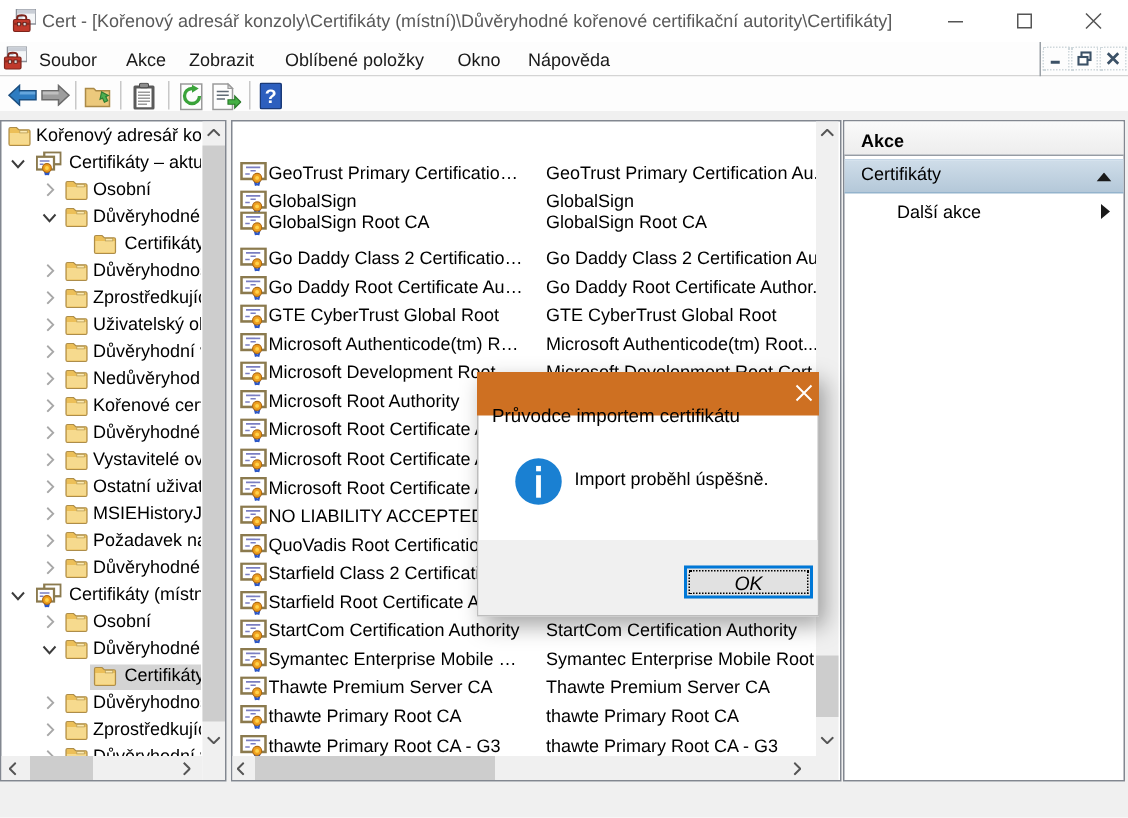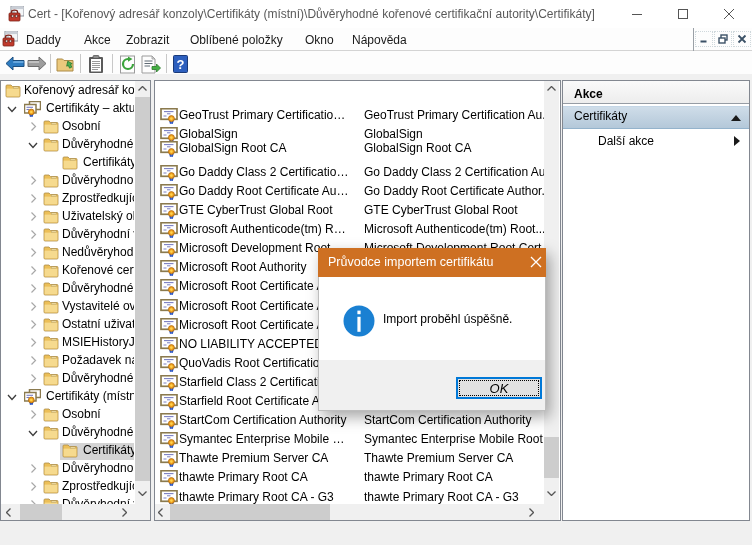--- a/index.html
+++ b/index.html
@@ -90,21 +90,21 @@
     <rect x="3" y="0" width="13" height="10" fill="#f4f6f8" stroke="#8a8f98" stroke-width="1"></rect>
     <rect x="3.5" y="0.5" width="12" height="2.6" fill="#c9ced6"></rect>
     <rect x="4" y="4.6" width="3" height="1" fill="#aab2bc"></rect>
       <rect x="4" y="6.4" width="3" height="1" fill="#aab2bc"></rect>
     <rect x="1" y="7" width="11" height="8" rx="1" fill="#c0392b" stroke="#7e241b" stroke-width="0.8"></rect>
     <path d="M3.5 7 L3.5 5.8 Q3.5 4.2 6.5 4.2 Q9.5 4.2 9.5 5.8 L9.5 7" fill="none" stroke="#7e241b" stroke-width="1.3"></path>
     <rect x="1" y="9.2" width="11" height="1.4" fill="#8f2c20"></rect>
     <rect x="3.6" y="9" width="2" height="2.2" fill="#d8d8d8" stroke="#5d1a13" stroke-width="0.5"></rect>
     <rect x="7.4" y="9" width="2" height="2.2" fill="#d8d8d8" stroke="#5d1a13" stroke-width="0.5"></rect>
   </svg>
-  <span class="menuitem" style="left:26px">Daddy</span>
+  <span class="menuitem" style="left:26px">Soubor</span>
   <span class="menuitem" style="left:84px">Akce</span>
   <span class="menuitem" style="left:126px">Zobrazit</span>
   <span class="menuitem" style="left:190px">Oblíbené položky</span>
   <span class="menuitem" style="left:305px">Okno</span>
   <span class="menuitem" style="left:352px">Nápověda</span>
   <div class="abs" style="left:693px;top:0;width:1px;height:23px;background:#9aa0a6"></div>
   <div class="mdibtn" style="left:695px">
       <svg width="9" height="9" viewBox="0 0 9 9">
         <rect x="1" y="6" width="6" height="2" fill="#3b5166"></rect>
       </svg>
@@ -769,21 +769,21 @@
       </svg>
   </div>
   <span style="position:absolute;left:35px;top:53px">Další akce</span>
   <svg style="position:absolute;right:9px;top:55px" width="6" height="10" viewBox="0 0 6 10">
       <path d="M0 0 L6 5 L0 10 Z" fill="#1a1a1a"></path>
     </svg>
 </div>
 
 <div id="dlg">
   <div id="dlgtitle">
-    <span style="position:absolute;left:10px;top:7px;color:#ffffff;font-size:12.5px">Průvodce importem certifikátu</span>
+    <span style="position:absolute;left:10px;top:22px;color:#000000;font-size:12.5px">Průvodce importem certifikátu</span>
     <svg style="position:absolute;right:4px;top:8px" width="12" height="12" viewBox="0 0 12 12">
         <path d="M1 1 L11 11 M11 1 L1 11" stroke="#fff" stroke-width="1.3"></path>
       </svg>
   </div>
   <svg style="position:absolute;left:24px;top:56px" width="32" height="32" viewBox="0 0 32 32">
     <circle cx="16" cy="16" r="15.5" fill="#1a80d2"></circle>
     <rect x="14.4" y="11.8" width="3.2" height="15" fill="#fff"></rect>
     <rect x="14.4" y="5.6" width="3.2" height="3.6" fill="#fff"></rect>
   </svg>
   <span style="position:absolute;left:64px;top:63px;font-size:12px">Import proběhl úspěšně.</span>

